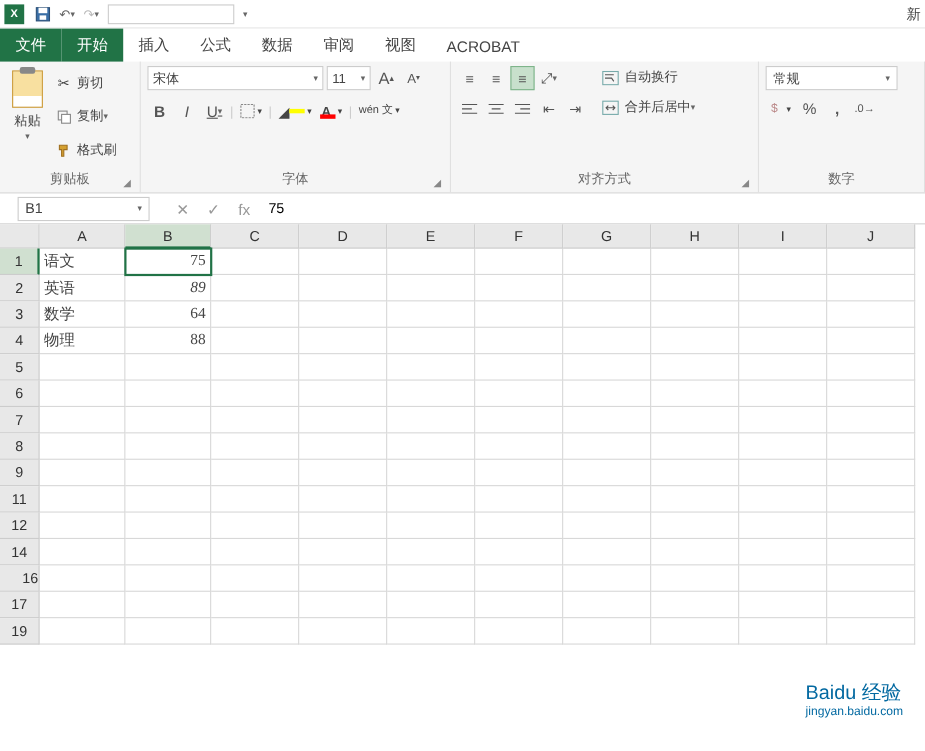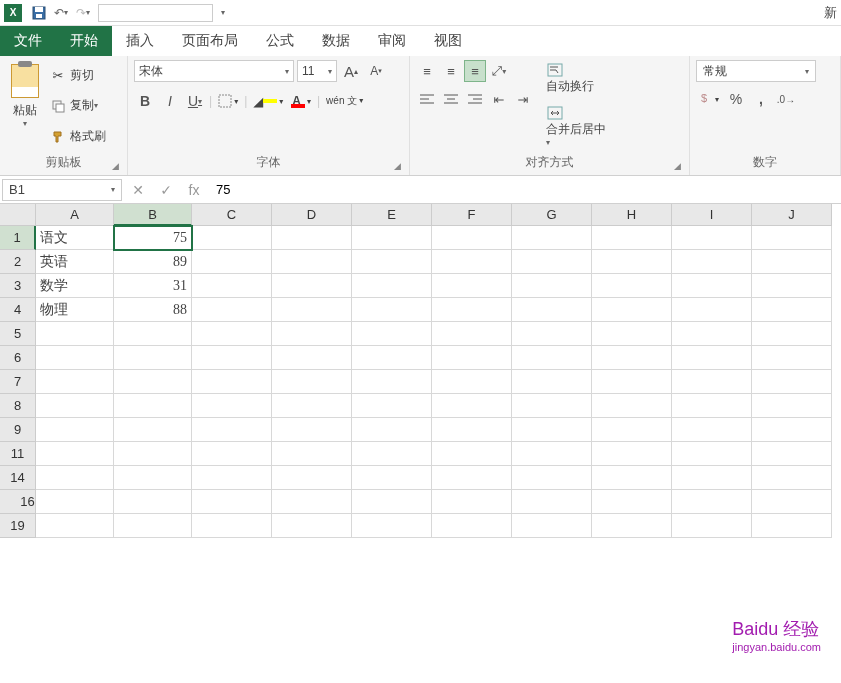--- a/index.html
+++ b/index.html
@@ -45,31 +45,31 @@
 .split-btn { display: flex; align-items: center; height: 22px; border: 1px solid transparent; cursor: pointer; padding: 0 2px; }
 .split-btn .dd { font-size: 8px; margin-left: 2px; }
 .color-swatch { width: 14px; height: 4px; display: block; }
 
 
 .align-col { display: flex; flex-direction: column; gap: 6px; }
 .align-row { display: flex; gap: 2px; }
 .align-btn { width: 22px; height: 22px; display: flex; align-items: center; justify-content: center; cursor: pointer; color: #555; font-size: 13px; }
 .align-btn.sel { background: #c8e0cc; border: 1px solid #7eb48a; }
 .wrap-merge { display: flex; flex-direction: column; gap: 6px; margin-left: 8px; }
-.wm-btn { display: flex; font-size: 12px; cursor: pointer; padding: 2px 4px; flex-direction: column; }
+.wm-btn { display: flex; align-items: center; font-size: 12px; cursor: pointer; padding: 2px 4px; }
 .wm-btn .ic { width: 18px; height: 16px; margin-right: 4px; display: inline-flex; align-items: center; justify-content: center; }
 
 
 .num-col { display: flex; flex-direction: column; gap: 6px; }
 .num-format { width: 120px; height: 22px; border: 1px solid #ccc; background: #fff; padding: 0 6px; font-size: 12px; display: flex; align-items: center; justify-content: space-between; cursor: pointer; }
 .num-row { display: flex; gap: 3px; }
 
 
 .fbar { height: 28px; border-bottom: 1px solid #d0d0d0; display: flex; align-items: center; background: #fff; }
-.name-box { width: 120px; height: 22px; border: 1px solid #ccc; margin: 0 2px; padding: 0 6px; display: flex; align-items: center; justify-content: space-between; font-size: 13px; }
+.name-box { width: 120px; height: 22px; border: 1px solid #ccc; margin: 0 16px; padding: 0 6px; display: flex; align-items: center; justify-content: space-between; font-size: 13px; }
 .fbar-btn { width: 28px; height: 22px; display: flex; align-items: center; justify-content: center; color: #999; cursor: pointer; font-size: 14px; }
 .fbar-input { flex: 1; height: 22px; border: none; padding: 0 8px; font-size: 13px; }
 
 
 .sheet { display: flex; }
 .corner { width: 36px; height: 22px; background: #e8e8e8; border-right: 1px solid #ccc; border-bottom: 1px solid #ccc; }
 .col-headers { display: flex; }
 .col-h { height: 22px; background: #e8e8e8; border-right: 1px solid #ccc; border-bottom: 1px solid #ccc; display: flex; align-items: center; justify-content: center; font-size: 13px; color: #333; cursor: pointer; }
 .col-h.sel { background: #d0e0d0; border-bottom: 2px solid #217346; }
 .row-h { width: 36px; background: #e8e8e8; border-right: 1px solid #ccc; border-bottom: 1px solid #ccc; display: flex; align-items: center; justify-content: center; font-size: 13px; color: #333; cursor: pointer; }
@@ -97,25 +97,25 @@
   <div class="qat-btn" style="color:#bbb">↷<span class="dd-arrow">▾</span></div>
   <input class="qat-input" value="" style="">
   <span class="qat-dd">▾</span>
   <span class="right">新</span>
 </div>
 
 <div class="tabs">
   <div class="tab file">文件</div>
   <div class="tab active">开始</div>
   <div class="tab">插入</div>
-  <div class="tab">页面布局</div>
   <div class="tab">公式</div>
   <div class="tab">数据</div>
   <div class="tab">审阅</div>
   <div class="tab">视图</div>
+  <div class="tab">ACROBAT</div>
 </div>
 
 <div class="ribbon">
 
   <div class="group" style="width:128px">
     <div class="group-body">
       <div class="paste-big">
         <div class="paste-icon"></div>
         <div class="paste-txt">粘贴</div>
         <span class="dd-arrow">▾</span>
@@ -316,34 +316,34 @@
         <div class="cell" style="width: 80px;"></div>
         <div class="cell" style="width: 80px;"></div>
         <div class="cell" style="width: 80px;"></div>
         <div class="cell" style="width: 80px;"></div>
         <div class="cell" style="width: 80px;"></div>
         <div class="cell" style="width: 80px;"></div>
       </div>
       <div class="sheet">
         <div class="row-h" style="height: 24px;">2</div>
         <div class="cell" style="width: 78px;">英语</div>
-        <div class="cell num" style="width: 78px;">89</div>
+        <div class="cell num" style="width: 78px; font-style: italic;">89</div>
         <div class="cell" style="width: 80px;"></div>
         <div class="cell" style="width: 80px;"></div>
         <div class="cell" style="width: 80px;"></div>
         <div class="cell" style="width: 80px;"></div>
         <div class="cell" style="width: 80px;"></div>
         <div class="cell" style="width: 80px;"></div>
         <div class="cell" style="width: 80px;"></div>
         <div class="cell" style="width: 80px;"></div>
       </div>
       <div class="sheet">
         <div class="row-h" style="height: 24px;">3</div>
         <div class="cell" style="width: 78px;">数学</div>
-        <div class="cell num" style="width: 78px;">31</div>
+        <div class="cell num" style="width: 78px;">64</div>
         <div class="cell" style="width: 80px;"></div>
         <div class="cell" style="width: 80px;"></div>
         <div class="cell" style="width: 80px;"></div>
         <div class="cell" style="width: 80px;"></div>
         <div class="cell" style="width: 80px;"></div>
         <div class="cell" style="width: 80px;"></div>
         <div class="cell" style="width: 80px;"></div>
         <div class="cell" style="width: 80px;"></div>
       </div>
       <div class="sheet">
@@ -431,20 +431,33 @@
         <div class="cell" style="width: 80px;"></div>
         <div class="cell" style="width: 80px;"></div>
         <div class="cell" style="width: 80px;"></div>
         <div class="cell" style="width: 80px;"></div>
         <div class="cell" style="width: 80px;"></div>
         <div class="cell" style="width: 80px;"></div>
         <div class="cell" style="width: 80px;"></div>
         <div class="cell" style="width: 80px;"></div>
       </div>
       <div class="sheet">
+        <div class="row-h" style="height: 24px;">12</div>
+        <div class="cell" style="width: 78px;"></div>
+        <div class="cell" style="width: 78px;"></div>
+        <div class="cell" style="width: 80px;"></div>
+        <div class="cell" style="width: 80px;"></div>
+        <div class="cell" style="width: 80px;"></div>
+        <div class="cell" style="width: 80px;"></div>
+        <div class="cell" style="width: 80px;"></div>
+        <div class="cell" style="width: 80px;"></div>
+        <div class="cell" style="width: 80px;"></div>
+        <div class="cell" style="width: 80px;"></div>
+      </div>
+      <div class="sheet">
         <div class="row-h" style="height: 24px;">14</div>
         <div class="cell" style="width: 78px;"></div>
         <div class="cell" style="width: 78px;"></div>
         <div class="cell" style="width: 80px;"></div>
         <div class="cell" style="width: 80px;"></div>
         <div class="cell" style="width: 80px;"></div>
         <div class="cell" style="width: 80px;"></div>
         <div class="cell" style="width: 80px;"></div>
         <div class="cell" style="width: 80px;"></div>
         <div class="cell" style="width: 80px;"></div>
@@ -457,31 +470,44 @@
         <div class="cell" style="width: 80px;"></div>
         <div class="cell" style="width: 80px;"></div>
         <div class="cell" style="width: 80px;"></div>
         <div class="cell" style="width: 80px;"></div>
         <div class="cell" style="width: 80px;"></div>
         <div class="cell" style="width: 80px;"></div>
         <div class="cell" style="width: 80px;"></div>
         <div class="cell" style="width: 80px;"></div>
       </div>
       <div class="sheet">
+        <div class="row-h" style="height: 24px;">17</div>
+        <div class="cell" style="width: 78px;"></div>
+        <div class="cell" style="width: 78px;"></div>
+        <div class="cell" style="width: 80px;"></div>
+        <div class="cell" style="width: 80px;"></div>
+        <div class="cell" style="width: 80px;"></div>
+        <div class="cell" style="width: 80px;"></div>
+        <div class="cell" style="width: 80px;"></div>
+        <div class="cell" style="width: 80px;"></div>
+        <div class="cell" style="width: 80px;"></div>
+        <div class="cell" style="width: 80px;"></div>
+      </div>
+      <div class="sheet">
         <div class="row-h" style="height: 24px;">19</div>
         <div class="cell" style="width: 78px;"></div>
         <div class="cell" style="width: 78px;"></div>
         <div class="cell" style="width: 80px;"></div>
         <div class="cell" style="width: 80px;"></div>
         <div class="cell" style="width: 80px;"></div>
         <div class="cell" style="width: 80px;"></div>
         <div class="cell" style="width: 80px;"></div>
         <div class="cell" style="width: 80px;"></div>
         <div class="cell" style="width: 80px;"></div>
         <div class="cell" style="width: 80px;"></div>
       </div>
     </div>
 </div>
 
-<div style="position:absolute;right:20px;bottom:30px;color:#a21caf;font-size:18px;pointer-events:none">
+<div style="position:absolute;right:20px;bottom:30px;color:#0369a1;font-size:18px;pointer-events:none">
   <div>Baidu 经验</div>
   <div style="font-size:11px">jingyan.baidu.com</div>
 </div>
 
 </body></html>

